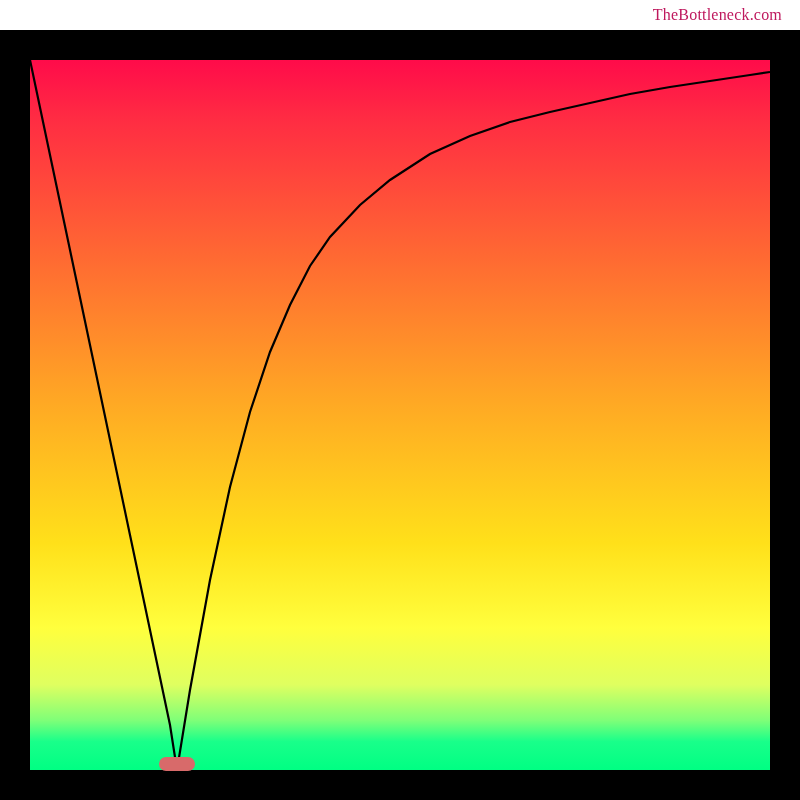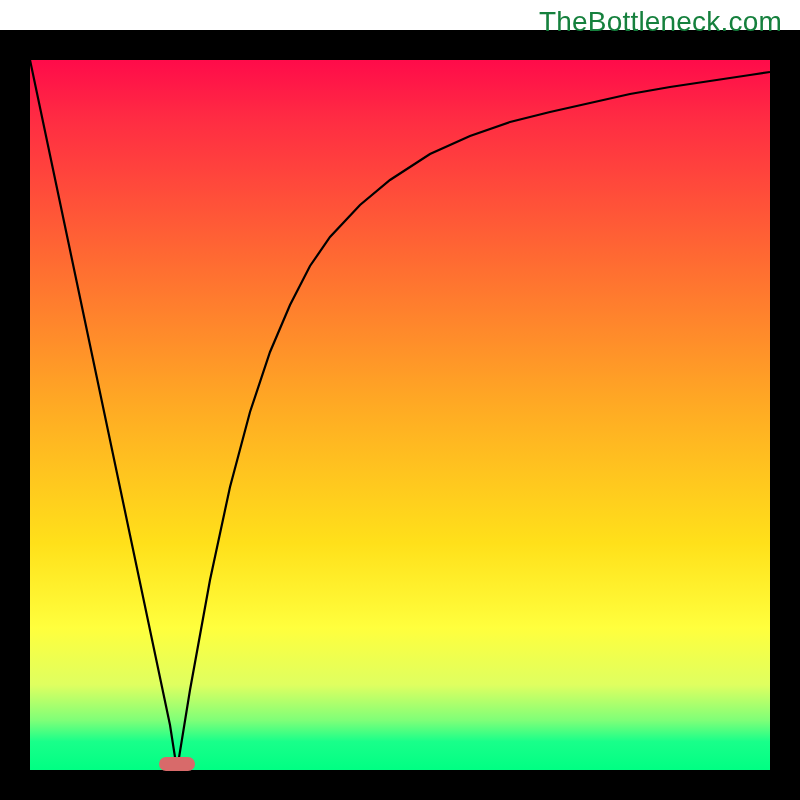--- a/index.html
+++ b/index.html
@@ -14,23 +14,23 @@
   .frame {
     position: relative;
     width: 800px;
     height: 800px;
     box-sizing: border-box;
   }
   .watermark {
     position: absolute;
     top: 6px;
     right: 18px;
-    color: #15803d;
-    font-size: 28px;
-    font-family: Liberation Sans, sans-serif;
+    color: #be185d;
+    font-size: 16px;
+    font-family: Liberation Serif, serif;
     letter-spacing: 0.2px;
     z-index: 10;
   }
   .plot-outer {
     position: absolute;
     left: 0;
     top: 30px;
     width: 800px;
     height: 770px;
     border: 30px solid #000;

